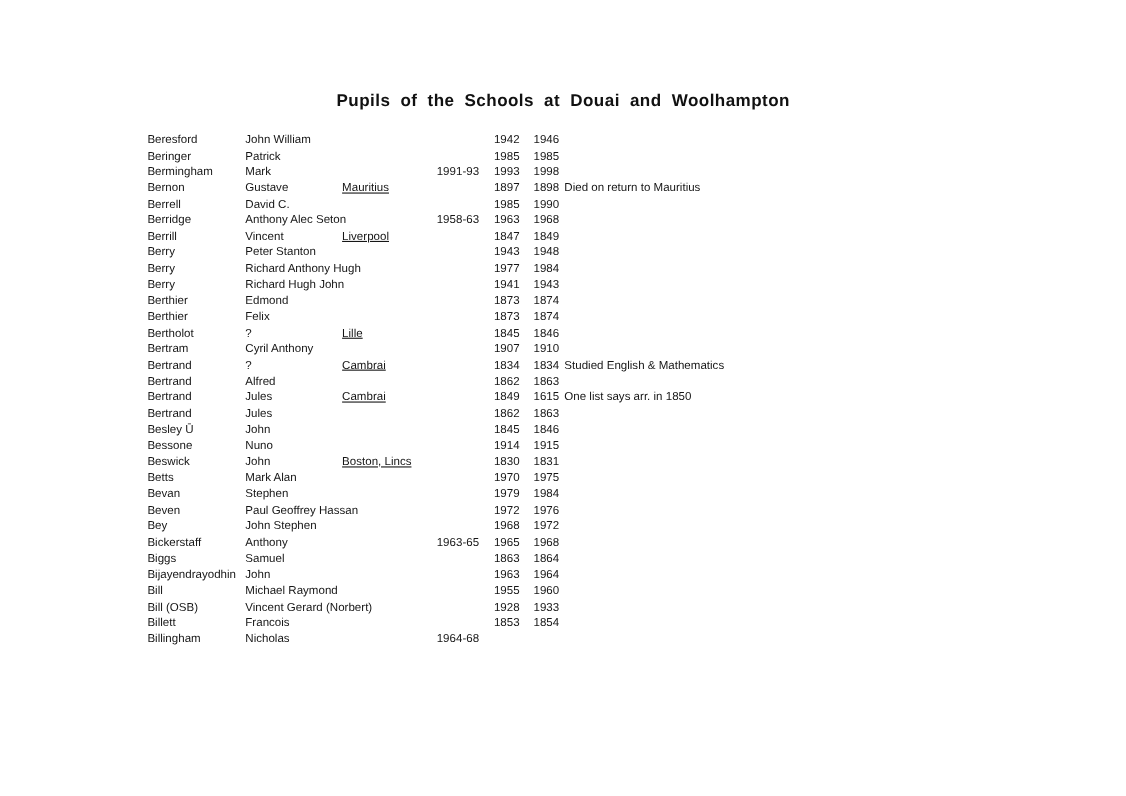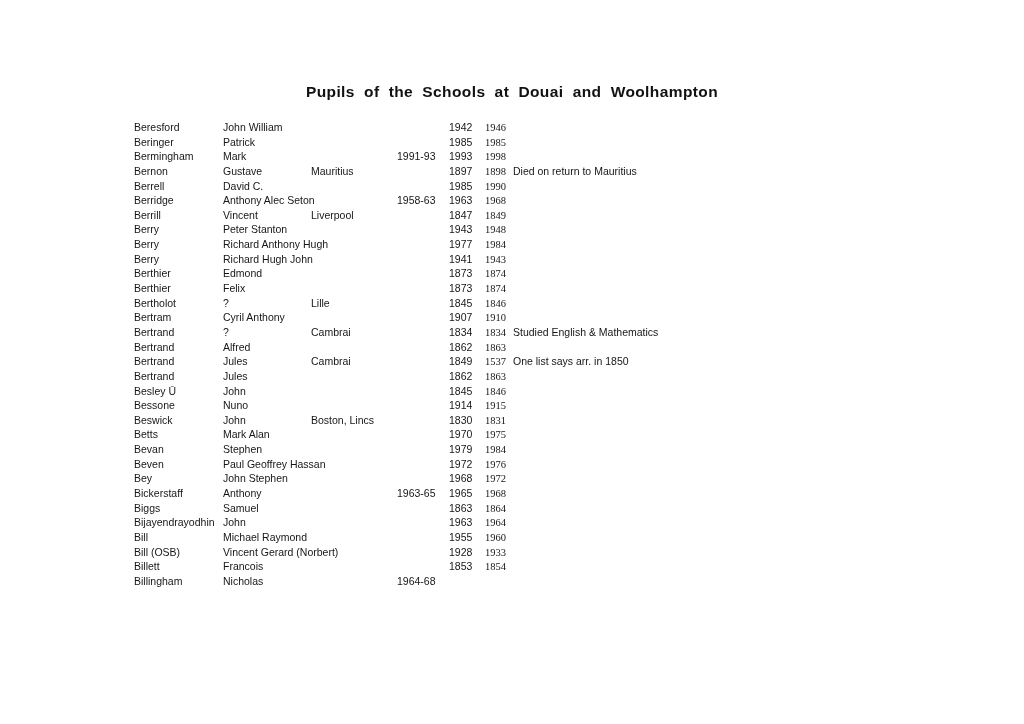--- a/index.html
+++ b/index.html
@@ -46,24 +46,24 @@
   .c {
     position: absolute;
     top: 0;
     font-size: 10.5px;
     line-height: 13px;
     white-space: nowrap;
     color: #161616;
   }
   .c.surname    { left: 118px; }
   .c.firstnames { left: 207px; }
-  .c.place      { left: 295px; }
+  .c.place      { left: 295px; text-decoration: underline; }
   .c.dates      { left: 381px; }
   .c.year1      { left: 433px; width: 23px; text-align: center; }
-  .c.year2      { left: 469px; width: 23px; text-align: left; font-family: Liberation Serif, serif; }
+  .c.year2      { left: 469px; width: 23px; text-align: left; }
   .c.note       { left: 497px; }
   .c.note-far   { left: 497px; width: 203px; }
 </style>
 </head>
 <body>
 
 <div class="doc-page">
   <h1 class="doc-title">Pupils of the Schools at Douai and Woolhampton</h1>
 
   <div class="pupils-table" id="rows-container">
@@ -244,21 +244,21 @@
     <span class="c note"></span>
     <span class="c note-far"></span>
   </div>
 
   <div class="row">
     <span class="c surname">Bertrand</span>
     <span class="c firstnames">Jules</span>
     <span class="c place">Cambrai</span>
     <span class="c dates"></span>
     <span class="c year1">1849</span>
-    <span class="c year2">1537</span>
+    <span class="c year2">1615</span>
     <span class="c note"></span>
     <span class="c note-far">One list says arr. in 1850</span>
   </div>
 
   <div class="row">
     <span class="c surname">Bertrand</span>
     <span class="c firstnames">Jules</span>
     <span class="c place"></span>
     <span class="c dates"></span>
     <span class="c year1">1862</span>

